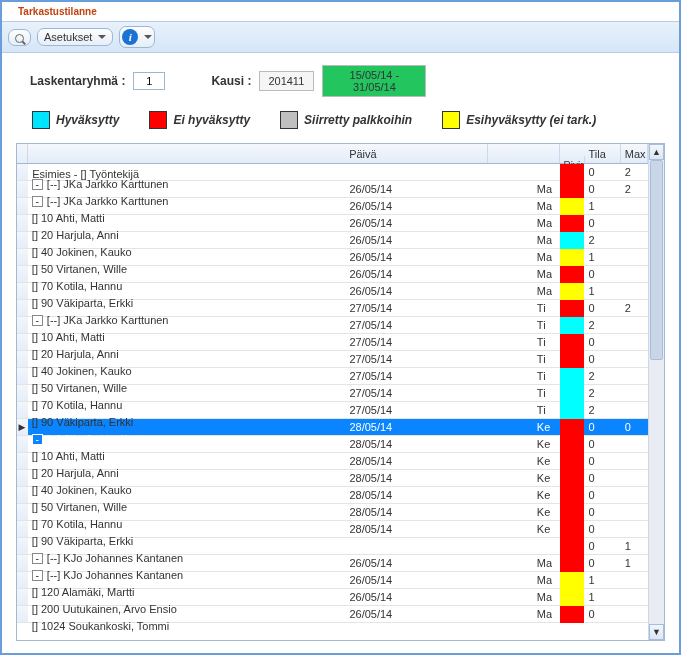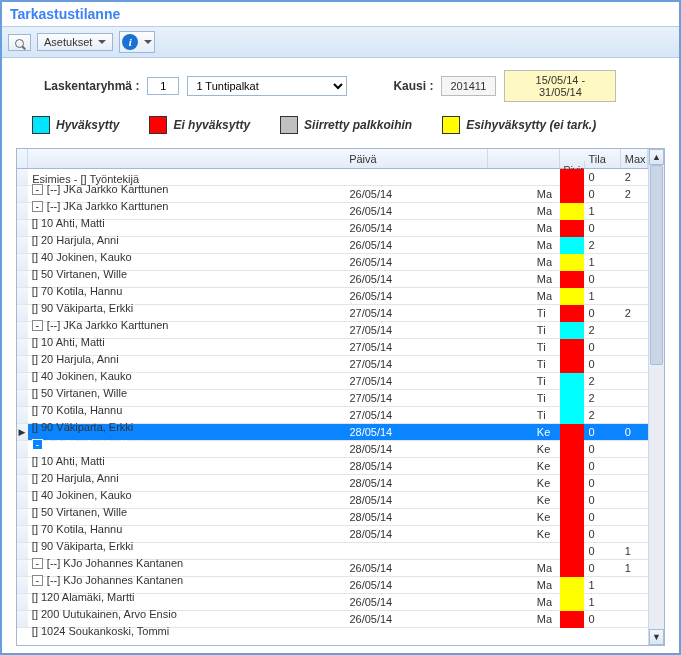--- a/index.html
+++ b/index.html
@@ -8,70 +8,70 @@
     font-family: Tahoma, Arial, sans-serif;
     font-size: 11px;
     background: #fff;
     color: #333;
     width: 681px;
     height: 655px;
     border: 2px solid #6a9edb;
     overflow: hidden;
   }
   .title-bar {
-    padding: 4px 8px;
-    color: #3b82f6;
+    padding: 4px 16px;
+    color: #c2410c;
     font-weight: bold;
-    font-size: 14px;
+    font-size: 10px;
     background: #fff;
   }
   .toolbar {
     background: linear-gradient(#e8f1fb, #d5e6f8);
     border-top: 1px solid #b7cde6;
     border-bottom: 1px solid #b7cde6;
     padding: 4px 6px;
     display: flex;
     align-items: center;
     gap: 6px;
   }
   .tool-btn {
     display: inline-flex;
     align-items: center;
     gap: 4px;
     background: linear-gradient(#fdfdfd, #e6eef8);
     border: 1px solid #9cb7d6;
-    border-radius: 0;
+    border-radius: 7px;
     padding: 2px 6px;
     font-size: 11px;
     color: #333;
     cursor: pointer;
   }
   .icon { display:inline-block; width:14px; height:14px; }
   .icon-search { border:1.5px solid #666; border-radius:50%; width:9px; height:9px; position:relative; margin:2px 0 0 0;}
   .icon-search:after { content:""; position:absolute; width:4px; height:1.5px; background:#666; bottom:-2px; right:-3px; transform:rotate(45deg);}
   .dropdown-caret { border-left:4px solid transparent; border-right:4px solid transparent; border-top:4px solid #555; display:inline-block; margin-left:2px; vertical-align:middle;}
   .info-icon { width:16px; height:16px; background:#1a72d4; border-radius:50%; color:#fff; font-weight:bold; font-style:italic; font-family:Georgia,serif; text-align:center; line-height:16px; font-size:11px;}
   
   .filter-row {
-    padding: 12px 30px 10px 42px;
+    padding: 12px 30px 10px 28px;
     display: flex;
     align-items: center;
     gap: 8px;
     font-size: 12px;
   }
   .filter-row label { font-weight:bold; }
   .filter-row input[type=text] {
     border:1px solid #9cb7d6; padding:2px 4px; font-size:11px; width:32px; text-align:center;
   }
   .filter-row select {
     border:1px solid #9cb7d6; padding:2px 4px; font-size:11px; width:160px; background:#fff;
   }
   .spacer { flex:0 0 30px; }
   .period-box { border:1px solid #bbb; background:#f5f5f5; padding:3px 8px; font-size:11px; width:55px; text-align:left;}
-  .range-box { border:1px solid #bbb; background:#fef9c3; padding:3px 8px; font-size:11px; width:112px; text-align:center;}
+  .range-box { border:1px solid #bbb; background:#22c55e; padding:3px 8px; font-size:11px; width:104px; text-align:center;}
   
   .legend-row {
     padding: 4px 30px 14px 30px;
     display:flex; align-items:center; gap:30px; font-size:12px;font-style:italic;
   }
   .legend-item { display:flex; align-items:center; gap:6px; font-weight:bold;}
   .swatch { width:18px; height:18px; border:1px solid #333; }
   .s-cyan{background:#00e5ff;} .s-red{background:#ff0000;} .s-yellow{background:#ffff00;} .s-gray{background:#c0c0c0;}
   
   .grid-wrap {
@@ -140,23 +140,20 @@
   </span>
   <span class="tool-btn" style="padding:2px;">
     <span class="info-icon">i</span>
     <span class="dropdown-caret"></span>
   </span>
 </div>
 
 <div class="filter-row">
   <label>Laskentaryhmä :</label>
   <input type="text" value="1" style="">
-  <select>
-    <option>1 Tuntipalkat</option>
-  </select>
   <span class="spacer"></span>
   <label>Kausi :</label>
   <span class="period-box">201411</span>
   <span class="range-box">15/05/14 - 31/05/14</span>
 </div>
 
 <div class="legend-row">
   <div class="legend-item">
       <span class="swatch s-cyan"></span>
       <span>Hyväksytty</span>

